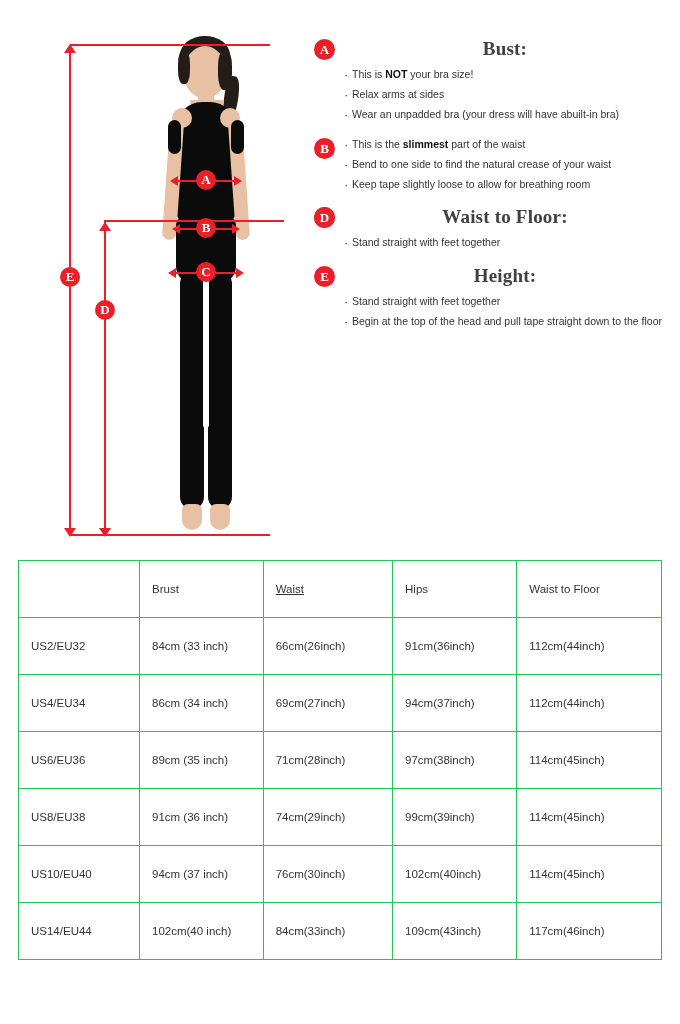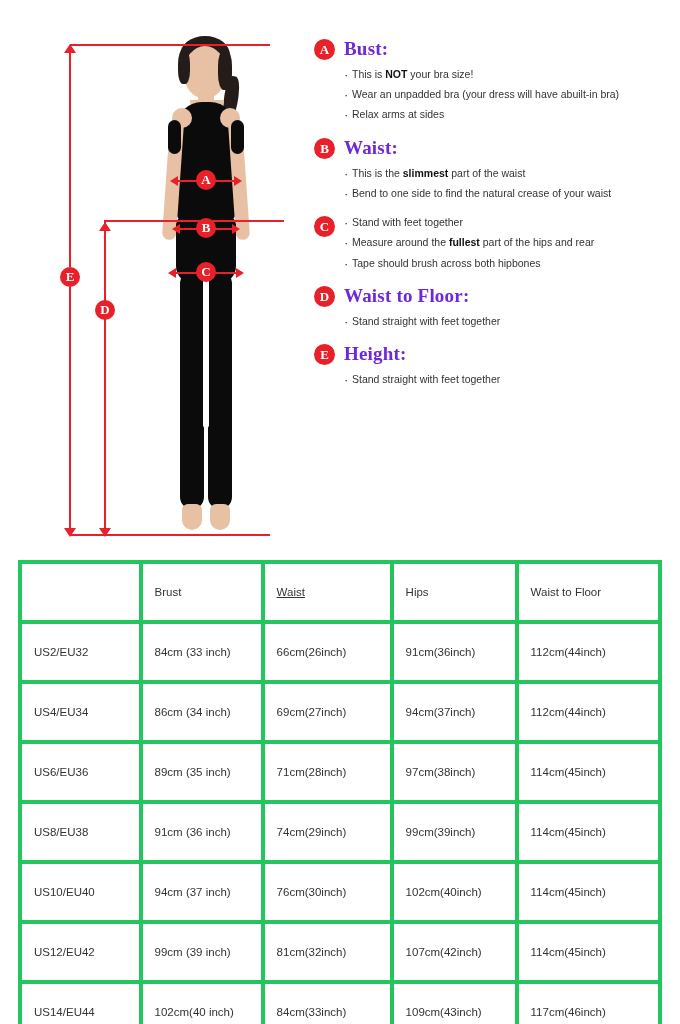--- a/index.html
+++ b/index.html
@@ -63,34 +63,34 @@
 
   
   .instructions{position:absolute;left:314px;top:38px;width:352px;}
   .block{margin-bottom:14px;position:relative;padding-left:30px;}
   .block .bdg{
     position:absolute;left:0;top:1px;width:21px;height:21px;border-radius:50%;
     background:#e8202a;color:#fff;font-weight:bold;font-size:13px;line-height:21px;
     text-align:center;font-family:"Liberation Serif", serif;
   }
   .block h3{
-    margin:0 0 7px 0;color:#6d28d9;font-size:19px;font-weight:bold;
-    font-family:"Liberation Serif", serif;letter-spacing:.2px;
+    margin:0 0 7px 0;color:#404040;font-size:19px;font-weight:bold;
+    font-family:"Liberation Serif", serif;letter-spacing:.2px;text-align:center;
   }
   .block ul{margin:0;padding:0;list-style:none;}
   .block li{
     font-size:10.5px;color:#333;line-height:1.45;margin-bottom:5px;padding-left:8px;position:relative;
   }
   .block li:before{content:"·";position:absolute;left:0;top:-1px;color:#333;font-size:13px;}
   .em{font-weight:bold;color:#111;}
 
   
   .table{position:absolute;left:18px;top:560px;width:644px;border-collapse:collapse;}
   .table td,.table th{
-    border:4px solid #22c55e;font-size:11.5px;color:#333;
+    border:1px solid #22c55e;font-size:11.5px;color:#333;
     padding:0 12px;height:56px;text-align:left;font-weight:normal;vertical-align:middle;
   }
   .table th{font-weight:normal;}
   .c0{width:120px;} .c1{width:131px;} .c2{width:128px;text-decoration:underline;} .c3{width:115px;} .c4{width:150px;}
 </style>
 </head>
 <body>
 
 <div class="stage">
 
@@ -153,56 +153,52 @@
     <div class="badge" style="left:196px;top:262px;">C</div>
   </div>
 
   <div class="instructions">
 
     <div class="block">
       <div class="bdg">A</div>
       <h3>Bust:</h3>
       <ul>
         <li>This is <span class="em">NOT</span> your bra size!</li>
+        <li>Relax arms at sides</li>
         <li>Wear an unpadded bra (your dress will have abuilt-in bra)</li>
-        <li>Relax arms at sides</li>
       </ul>
     </div>
 
     <div class="block">
       <div class="bdg">B</div>
-      <h3>Waist:</h3>
       <ul>
         <li>This is the <span class="em">slimmest</span> part of the waist</li>
         <li>Bend to one side to find the natural crease of your waist</li>
+        <li>Keep tape slightly loose to allow for breathing room</li>
       </ul>
     </div>
 
     <div class="block">
       <div class="bdg">C</div>
-      <ul>
-        <li>Stand with feet together</li>
-        <li>Measure around the <span class="em">fullest</span> part of the hips and rear</li>
-        <li>Tape should brush across both hipbones</li>
-      </ul>
     </div>
 
     <div class="block">
       <div class="bdg">D</div>
       <h3>Waist to Floor:</h3>
       <ul>
         <li>Stand straight with feet together</li>
       </ul>
     </div>
 
     <div class="block">
       <div class="bdg">E</div>
       <h3>Height:</h3>
       <ul>
         <li>Stand straight with feet together</li>
+        <li>Begin at the top of the head and pull tape straight down to the floor</li>
       </ul>
     </div>
   </div>
 
   <table class="table">
     <thead>
       <tr>
         <th class="c0"></th>
         <th class="c1">Brust</th>
         <th class="c2">Waist</th>
@@ -240,27 +236,20 @@
         <td>114cm(45inch)</td>
       </tr>
       <tr>
         <td>US10/EU40</td>
         <td>94cm (37 inch)</td>
         <td>76cm(30inch)</td>
         <td>102cm(40inch)</td>
         <td>114cm(45inch)</td>
       </tr>
       <tr>
-        <td>US12/EU42</td>
-        <td>99cm (39 inch)</td>
-        <td>81cm(32inch)</td>
-        <td>107cm(42inch)</td>
-        <td>114cm(45inch)</td>
-      </tr>
-      <tr>
         <td>US14/EU44</td>
         <td>102cm(40 inch)</td>
         <td>84cm(33inch)</td>
         <td>109cm(43inch)</td>
         <td>117cm(46inch)</td>
       </tr>
     </tbody>
   </table>
 
 </div>

